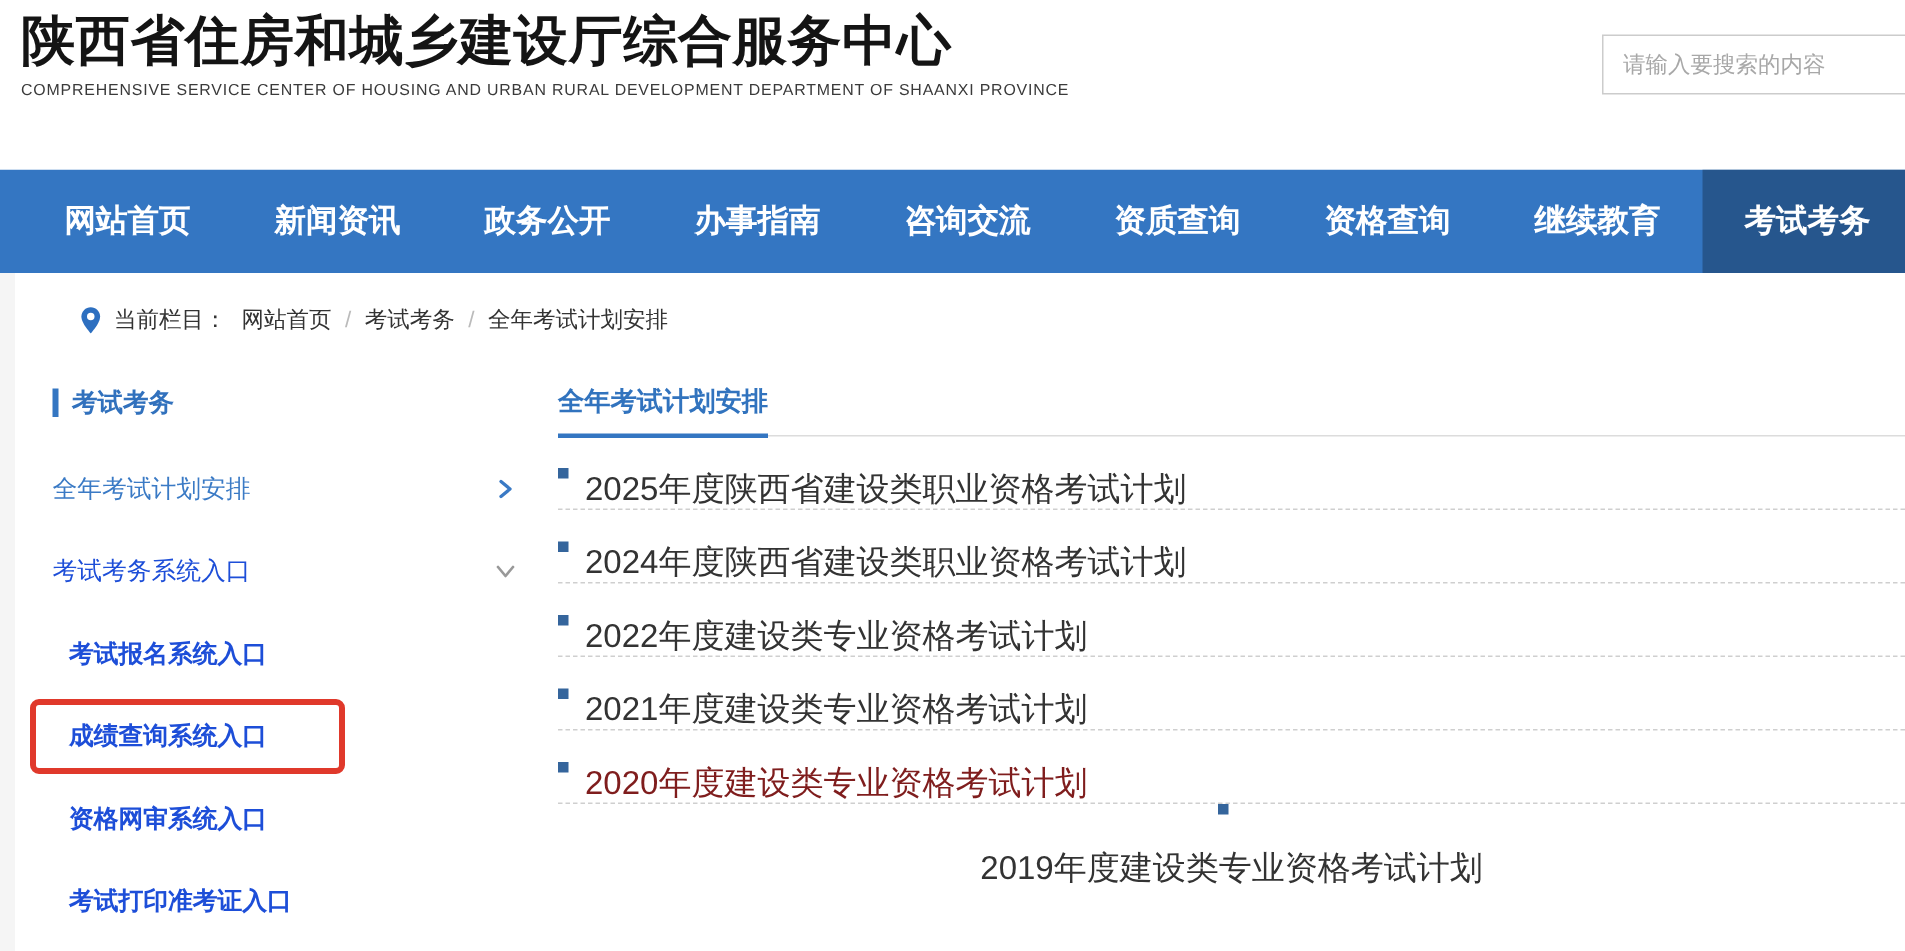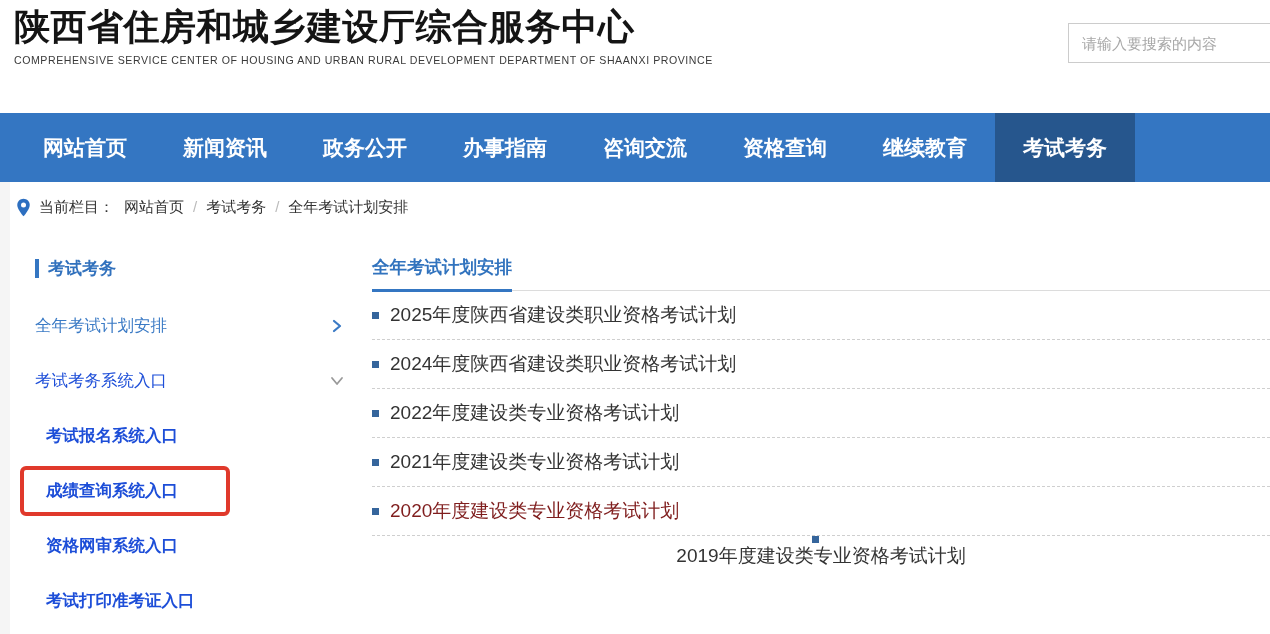--- a/index.html
+++ b/index.html
@@ -23,22 +23,22 @@
     color: #555; outline: none; }
   .search-box::placeholder { color: #a8a8a8; }
 
   
   .nav { display: flex; height: 69px; background: #3476c2; padding-left: 15px; }
   .nav-item { width: 140px; text-align: center; line-height: 69px; color: #fff;
     font-size: 21px; font-weight: 700; cursor: pointer; flex: 0 0 auto; }
   .nav-item.active { background: #26568d; }
 
   
-  .breadcrumb { display: flex; height: 30px; margin-top: 16px;
-    padding-left: 16px; font-size: 15px; color: #333; }
+  .breadcrumb { display: flex; align-items: center; height: 30px; margin-top: 16px;
+    padding-left: 53px; font-size: 15px; color: #333; }
   .crumb-pin { width: 15px; height: 19px; margin-right: 8px; flex: 0 0 auto; }
   .crumb-label { margin-right: 10px; }
   .crumb-link { cursor: pointer; }
   .crumb-sep { color: #bbb; margin: 0 9px; }
 
   
   .content { display: flex; height: 406px; }
 
   
   .sidebar { width: 372px; flex: 0 0 auto; padding: 28px 0 0 35px; }
@@ -56,21 +56,21 @@
 
   
   .main { flex: 1 1 auto; padding-right: 0; }
   .main-title-row { border-bottom: 1px solid #dcdcdc; padding-top: 27px; }
   .main-title { display: inline-block; font-size: 17.5px; font-weight: 700; color: #3173be;
     padding-bottom: 10px; border-bottom: 3px solid #3476c2; margin-bottom: -2px; }
   .plan-row { display: flex; align-items: center; height: 49px;
     border-bottom: 1px dashed #cfcfcf; cursor: pointer; }
   .plan-row:last-child { border-bottom: none; flex-direction: column; }
   .bullet { width: 7px; height: 7px; background: #35659c; margin: 0 11px 0 0; flex: 0 0 auto; }
-  .plan-label { font-size: 19px; color: #333; }
+  .plan-label { font-size: 22px; color: #333; margin-top: 21px; }
   .plan-label.hl { color: #7f1d1d; }
 </style>
 </head>
 <body>
 
 <div class="page">
   <div class="left-strip"></div>
 
   <div class="header">
     <div class="brand">
@@ -79,20 +79,21 @@
     </div>
     <input class="search-box" type="text" placeholder="请输入要搜索的内容" style="">
   </div>
 
   <div class="nav">
     <div class="nav-item">网站首页</div>
     <div class="nav-item">新闻资讯</div>
     <div class="nav-item">政务公开</div>
     <div class="nav-item">办事指南</div>
     <div class="nav-item">咨询交流</div>
+    <div class="nav-item">资质查询</div>
     <div class="nav-item">资格查询</div>
     <div class="nav-item">继续教育</div>
     <div class="nav-item active">考试考务</div>
   </div>
 
   <div class="breadcrumb">
     <svg class="crumb-pin" viewBox="0 0 24 30">
       <path d="M12 1C6.5 1 2 5.5 2 11c0 7.4 10 18 10 18s10-10.6 10-18C22 5.5 17.5 1 12 1z" fill="#2d6fc0"></path>
       <circle cx="12" cy="11" r="4" fill="#fff"></circle>
     </svg>

